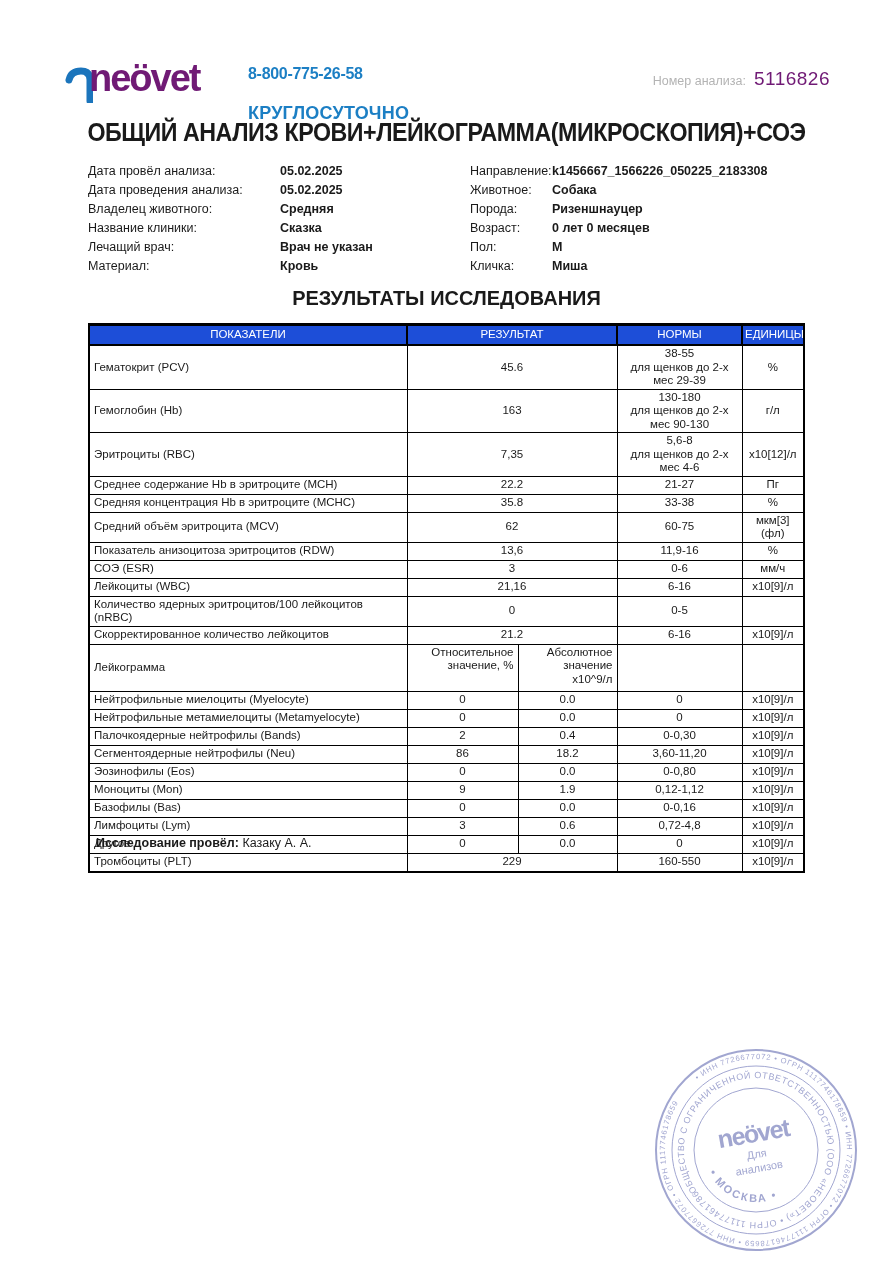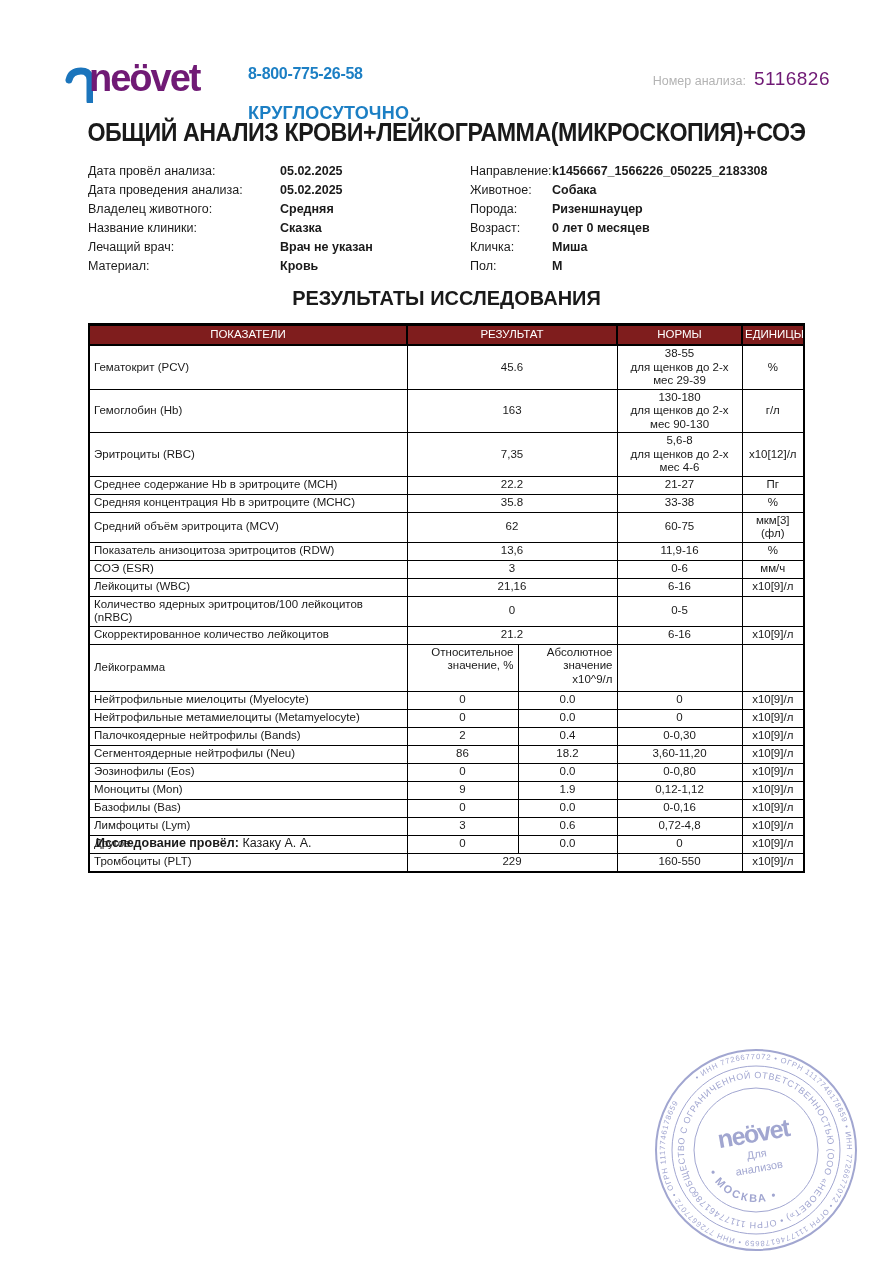--- a/index.html
+++ b/index.html
@@ -33,21 +33,21 @@
   .meta-value{font-weight:bold;}
   
   .section-title{position:absolute;top:286px;left:0;width:893px;text-align:center;
                  font-size:21px;font-weight:bold;transform:scaleX(.95);}
   
   .results-wrap{position:absolute;top:323px;left:88px;}
   table.results{border-collapse:collapse;table-layout:fixed;width:717px;
                 border:2px solid #000;border-top:3px solid #000;}
   table.results th,table.results td{border:1px solid #000;font-size:11.5px;line-height:13.5px;
                 padding:1px 4px;overflow:hidden;}
-  table.results thead th{background:#7f1d1d;color:#fff;font-weight:normal;text-align:center;
+  table.results thead th{background:#1d4ed8;color:#fff;font-weight:normal;text-align:center;
                 border:2px solid #000;height:16px;padding:1px 2px;}
   td.c-name{text-align:left;height:15px;}
   td.c-center{text-align:center;}
   td.c-sub{text-align:right;vertical-align:top;padding-top:3px;padding-bottom:3px;}
   tr.leuko-hdr td{height:44px;}
   
   .footer{position:absolute;top:836px;left:88px;font-size:12.5px;}
   .footer b{font-weight:bold;padding-left:8px;}
   
   .stamp{position:absolute;left:652px;top:1046px;width:208px;height:208px;opacity:.8;}
@@ -114,26 +114,26 @@
         </div>
         <div class="meta-row">
           <span class="meta-label">Порода:</span>
           <span class="meta-value">Ризеншнауцер</span>
         </div>
         <div class="meta-row">
           <span class="meta-label">Возраст:</span>
           <span class="meta-value">0 лет 0 месяцев</span>
         </div>
         <div class="meta-row">
+          <span class="meta-label">Пол:</span>
+          <span class="meta-value">М</span>
+        </div>
+        <div class="meta-row">
           <span class="meta-label">Кличка:</span>
           <span class="meta-value">Миша</span>
-        </div>
-        <div class="meta-row">
-          <span class="meta-label">Пол:</span>
-          <span class="meta-value">М</span>
         </div>
       </div>
   </div>
 
   <div class="section-title">РЕЗУЛЬТАТЫ ИССЛЕДОВАНИЯ</div>
 
   <div class="results-wrap">
     <table class="results">
       <colgroup>
         <col style="width:318px">

